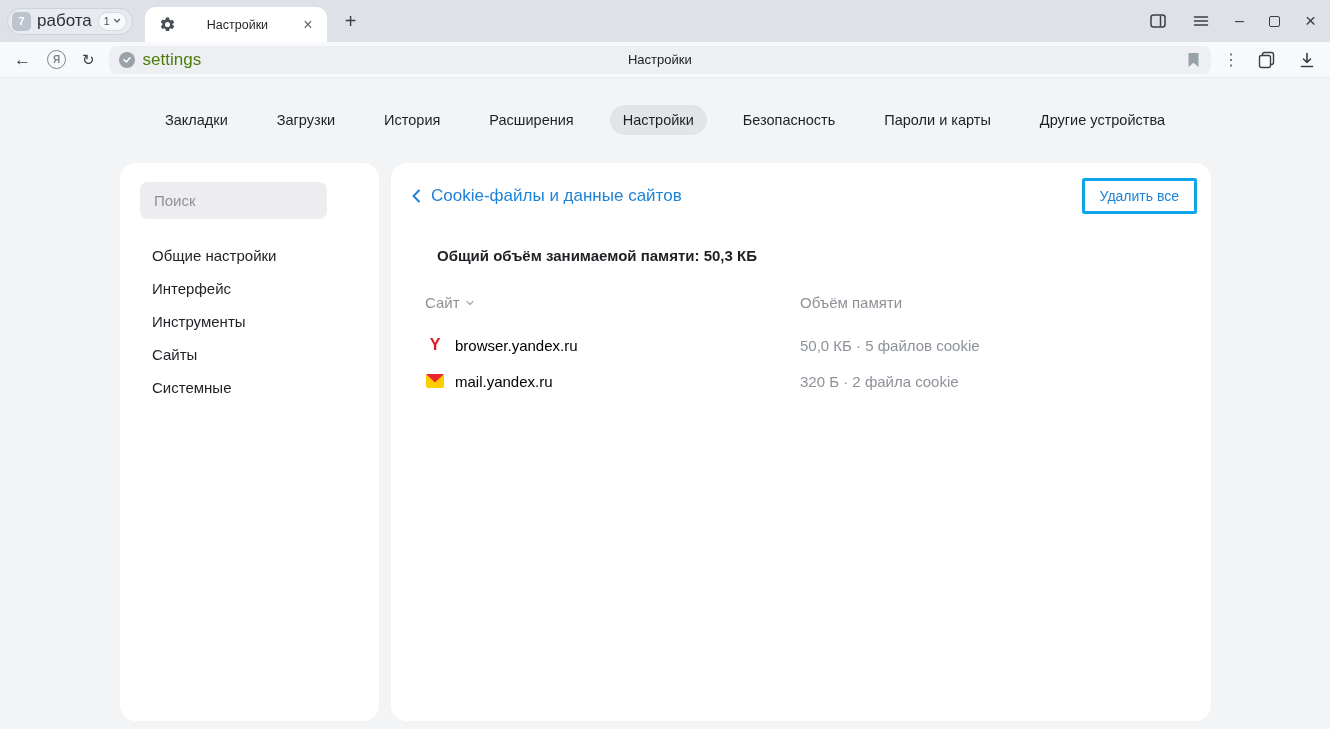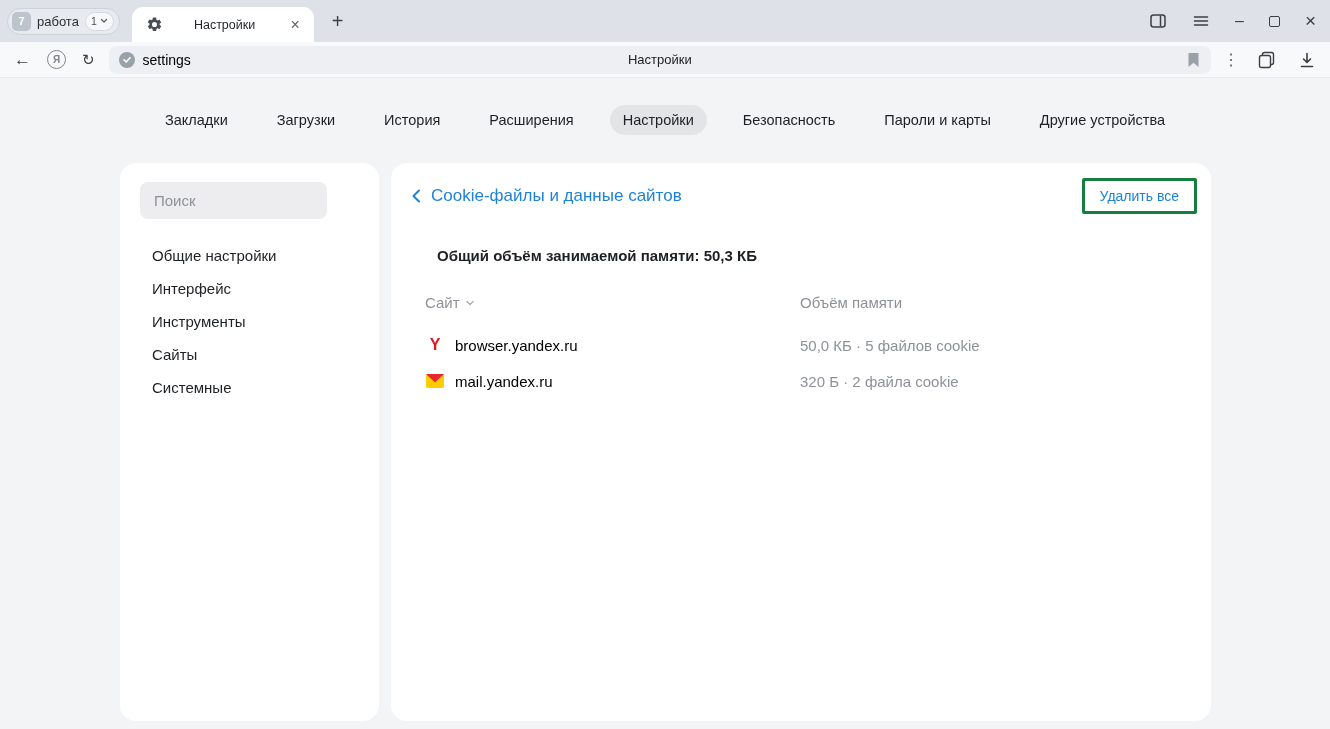--- a/index.html
+++ b/index.html
@@ -4,42 +4,42 @@
 <style>
   * { margin:0; padding:0; box-sizing:border-box; }
   html,body { background:#c9ced4; }
   body { font-family:"Liberation Sans", sans-serif; }
   .screen { position:relative; width:1330px; height:729px; background:#f3f4f5; overflow:hidden; }
 
   
   .tabstrip { position:absolute; top:0; left:0; right:0; height:42px; background:#dee2e8; display:flex; align-items:center; }
   .tab-group { margin-left:7px; height:27px; display:flex; align-items:center; gap:6px; background:#e7ebf0; border:1px solid #ccd2da; border-radius:14px; padding:0 5px 0 4px; cursor:pointer; }
   .tg-count { width:19px; height:19px; border-radius:5px; background:#bdc4cd; color:#fff; font-size:11px; font-weight:bold; display:flex; align-items:center; justify-content:center; }
-  .tg-label { font-size:13px; color:#2c3036; }
+  .tg-label { font-size:17px; color:#2c3036; }
   .tg-pill { height:19px; display:flex; align-items:center; gap:3px; background:#f6f8fa; border:1px solid #d4d9e0; border-radius:10px; padding:0 5px; }
   .tg-num { font-size:10.5px; color:#4a4f56; }
   .tab { margin-left:12px; width:182px; height:35px; align-self:flex-end; background:#ffffff; border-radius:11px 11px 0 0; display:flex; align-items:center; padding:0 10px 0 14px; cursor:pointer; }
   .tab .favicon { width:17px; height:17px; flex:0 0 auto; }
   .tab-title { flex:1; text-align:center; font-size:12.5px; color:#1f2226; white-space:nowrap; overflow:hidden; }
   .tab-close { font-size:16px; color:#5f6368; line-height:1; padding:2px 4px; cursor:pointer; }
   .newtab { margin-left:10px; font-size:20px; color:#3c4043; line-height:1; padding:2px 8px; cursor:pointer; }
   .win-controls { margin-left:auto; margin-right:14px; display:flex; align-items:center; gap:25px; }
   .wc { color:#3c4043; display:flex; align-items:center; justify-content:center; cursor:pointer; }
   .wc-min { font-size:16px; }
   .wc-max span.box { display:block; width:11px; height:11px; border:1.5px solid #3c4043; border-radius:2px; }
   .wc-close { font-size:19px; }
 
   
   .toolbar { position:absolute; top:42px; left:0; right:0; height:36px; background:#f8f9fb; border-bottom:1px solid #e8eaee; display:flex; align-items:center; padding:0 14px; }
   .tb-icon { color:#3c4043; cursor:pointer; display:flex; align-items:center; justify-content:center; }
   .tb-back { font-size:17px; margin-right:16px; }
   .tb-logo { width:19px; height:19px; border:1.6px solid #80868d; border-radius:50%; font-size:10px; font-weight:bold; color:#80868d; margin-right:16px; }
   .tb-reload { font-size:15px; margin-right:14px; }
   .urlbar { flex:1; height:28px; background:#edeff2; border-radius:8px; display:flex; align-items:center; position:relative; padding:0 10px; cursor:text; }
-  .url-text { margin-left:8px; font-size:14px; color:#000000; }
+  .url-text { margin-left:8px; font-size:17px; color:#4d7c0f; }
   .url-title { position:absolute; left:50%; transform:translateX(-50%); font-size:13px; color:#202124; }
   .url-bookmark { margin-left:auto; cursor:pointer; display:flex; }
   .tb-dots { font-size:16px; margin:0 12px 0 12px; color:#5f6368; }
   .tb-right { display:flex; align-items:center; gap:22px; margin-left:6px; }
 
   
   .page { position:absolute; top:78px; left:0; right:0; bottom:0; background:#f3f4f5; }
   .settings-nav { position:absolute; top:27px; left:0; right:0; display:flex; justify-content:center; align-items:center; gap:23px; }
   .nav-item { padding:7px 13px; font-size:14.5px; color:#1d2024; border-radius:17px; white-space:nowrap; cursor:pointer; }
   .nav-item.active { background:#e3e4e6; }
@@ -48,21 +48,21 @@
   .sidebar { left:120px; top:85px; width:259px; height:558px; }
   .search-box { display:block; margin:19px 20px 0 20px; width:187px; height:37px; background:#ededef; border:none; border-radius:8px; padding:0 14px; font-size:15px; color:#24272b; font-family:"Liberation Sans", sans-serif; outline:none; }
   .search-box::placeholder { color:#8d9298; opacity:1; }
   .side-list { list-style:none; margin-top:20px; }
   .side-item { padding:8px 10px 8px 32px; font-size:15px; color:#1d2024; cursor:pointer; }
 
   .content { left:391px; top:85px; width:820px; height:558px; }
   .content-header { position:absolute; top:14px; left:16px; right:14px; height:38px; display:flex; align-items:center; }
   .hdr-back { display:flex; align-items:center; cursor:pointer; margin-right:4px; }
   .hdr-title { font-size:17px; color:#1e83d8; }
-  .delete-all { margin-left:auto; background:#ffffff; border:3px solid #15803d; border-radius:2px; color:#1e83d8; font-size:14px; font-weight:500; padding:7px 15px; cursor:pointer; font-family:"Liberation Sans", sans-serif; }
+  .delete-all { margin-left:auto; background:#ffffff; border:3px solid #0ea5e9; border-radius:2px; color:#1e83d8; font-size:14px; font-weight:500; padding:7px 15px; cursor:pointer; font-family:"Liberation Sans", sans-serif; }
   .total-line { position:absolute; top:84px; left:46px; font-size:15px; font-weight:bold; color:#1d2024; }
 
   .sites-table { position:absolute; top:131px; left:34px; right:40px; display:grid; grid-template-columns:375px 1fr; align-items:center; }
   .th { font-size:15px; color:#8d9298; padding-bottom:16px; }
   .th-site { display:flex; align-items:center; gap:5px; cursor:pointer; }
   .cell { height:36px; display:flex; align-items:center; }
   .cell-site { gap:10px; cursor:pointer; }
   .site-icon-wrap { width:20px; display:flex; justify-content:center; }
   .y-letter { color:#e0161f; font-size:16px; font-weight:bold; }
   .site-name { font-size:15px; color:#000000; }

